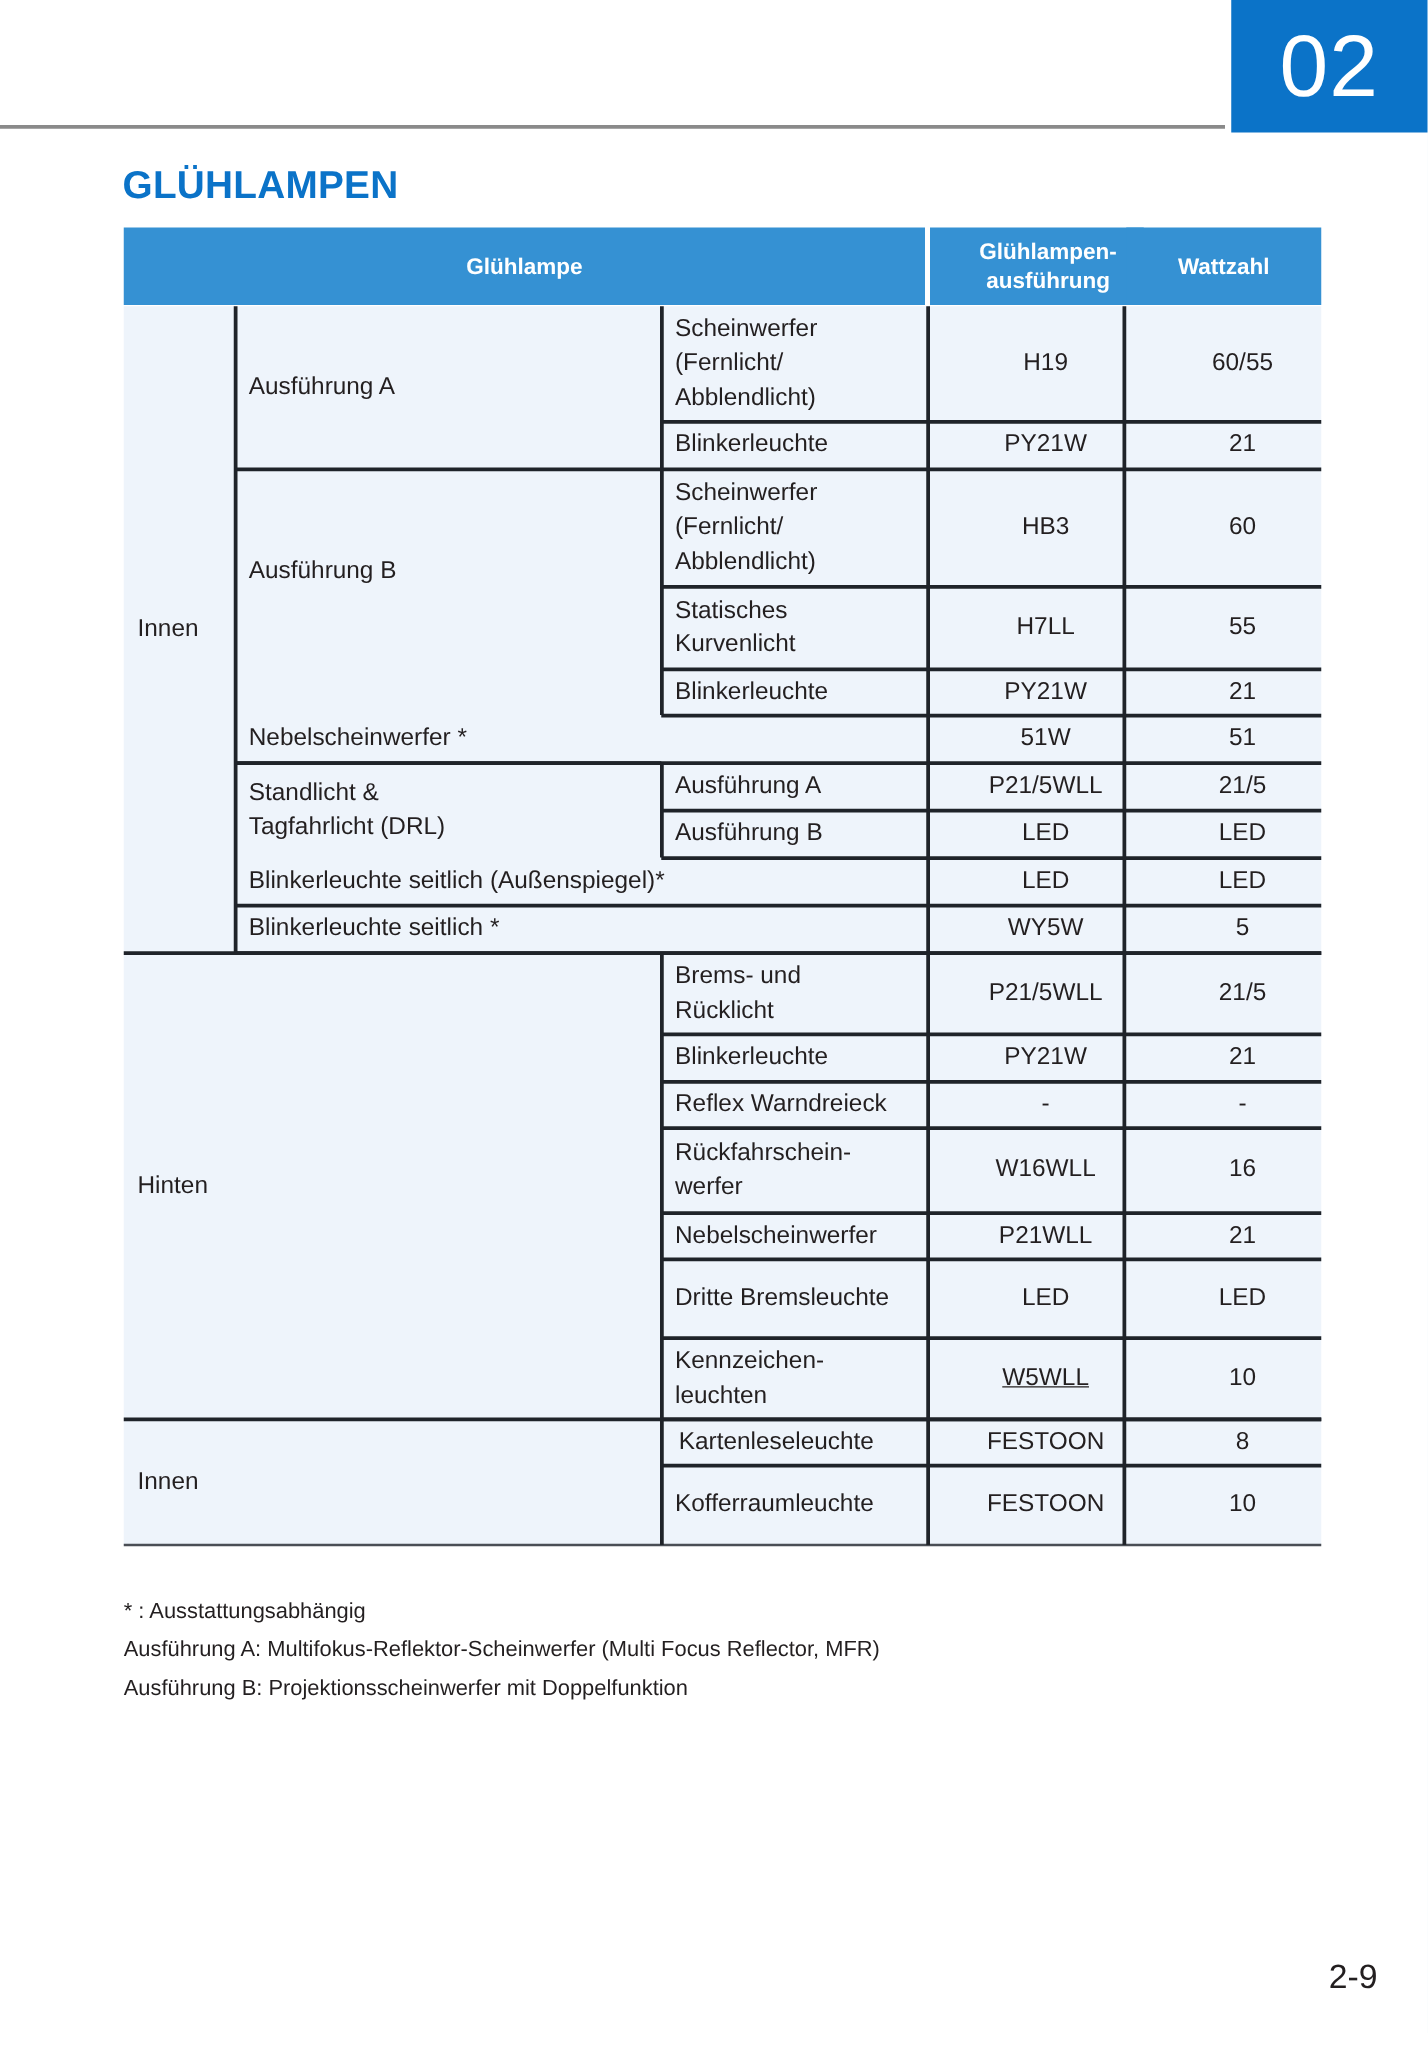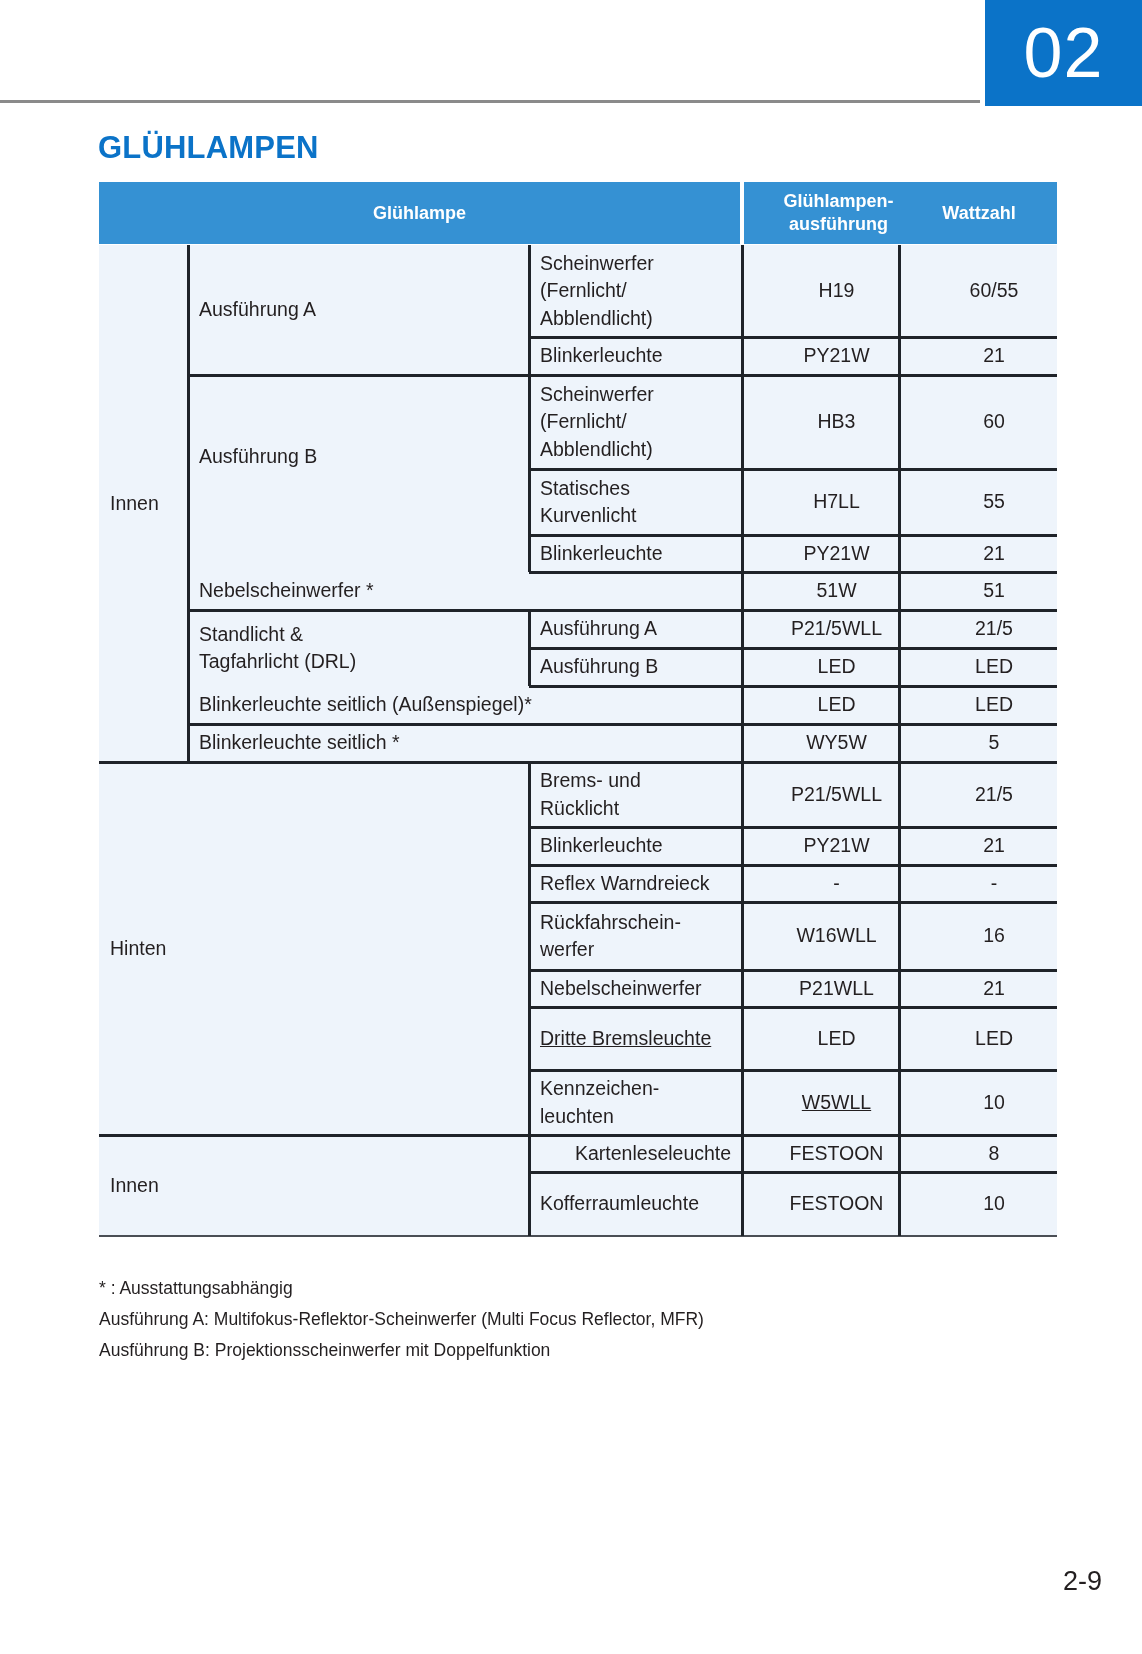--- a/index.html
+++ b/index.html
@@ -120,33 +120,33 @@
   </div>
 <div class="cell c" style="left: 742px; top: 902px; width: 157px; height: 68px;">W16WLL</div>
 <div class="cell c" style="left: 899px; top: 902px; width: 158px; height: 68px;">16</div>
 <div class="hl" style="left: 529px; top: 969px; width: 528px; height: 3px;"></div>
 <div class="cell l" style="left: 529px; top: 970px; width: 213px; height: 37px;">
     <span>Nebelscheinwerfer</span>
   </div>
 <div class="cell c" style="left: 742px; top: 970px; width: 157px; height: 37px;">P21WLL</div>
 <div class="cell c" style="left: 899px; top: 970px; width: 158px; height: 37px;">21</div>
 <div class="hl" style="left: 529px; top: 1006px; width: 528px; height: 3px;"></div>
-<div class="cell l" style="left: 529px; top: 1007px; width: 213px; height: 63px; text-decoration: underline;">
+<div class="cell l" style="left: 529px; top: 1007px; width: 213px; height: 63px;">
     <span>Dritte Bremsleuchte</span>
   </div>
 <div class="cell c" style="left: 742px; top: 1007px; width: 157px; height: 63px;">LED</div>
 <div class="cell c" style="left: 899px; top: 1007px; width: 158px; height: 63px;">LED</div>
 <div class="hl" style="left: 529px; top: 1069px; width: 528px; height: 3px;"></div>
 <div class="cell l" style="left: 529px; top: 1070px; width: 213px; height: 65px;">
     <span>Kennzeichen-<br>leuchten</span>
   </div>
 <div class="cell c" style="left: 742px; top: 1070px; width: 157px; height: 65px; text-decoration: underline;">W5WLL</div>
 <div class="cell c" style="left: 899px; top: 1070px; width: 158px; height: 65px;">10</div>
 <div class="hl" style="left: 529px; top: 1134px; width: 528px; height: 3px;"></div>
-<div class="cell l" style="left: 539px; top: 1135px; width: 213px; height: 37px; padding-left: 36px;">
+<div class="cell l" style="left: 507px; top: 1135px; width: 213px; height: 37px; padding-left: 36px;">
     <span>Kartenleseleuchte</span>
   </div>
 <div class="cell c" style="left: 742px; top: 1135px; width: 157px; height: 37px;">FESTOON</div>
 <div class="cell c" style="left: 899px; top: 1135px; width: 158px; height: 37px;">8</div>
 <div class="hl" style="left: 529px; top: 1171px; width: 528px; height: 3px;"></div>
 <div class="cell l" style="left: 529px; top: 1172px; width: 213px; height: 64px;">
     <span>Kofferraumleuchte</span>
   </div>
 <div class="cell c" style="left: 742px; top: 1172px; width: 157px; height: 64px;">FESTOON</div>
 <div class="cell c" style="left: 899px; top: 1172px; width: 158px; height: 64px;">10</div>

